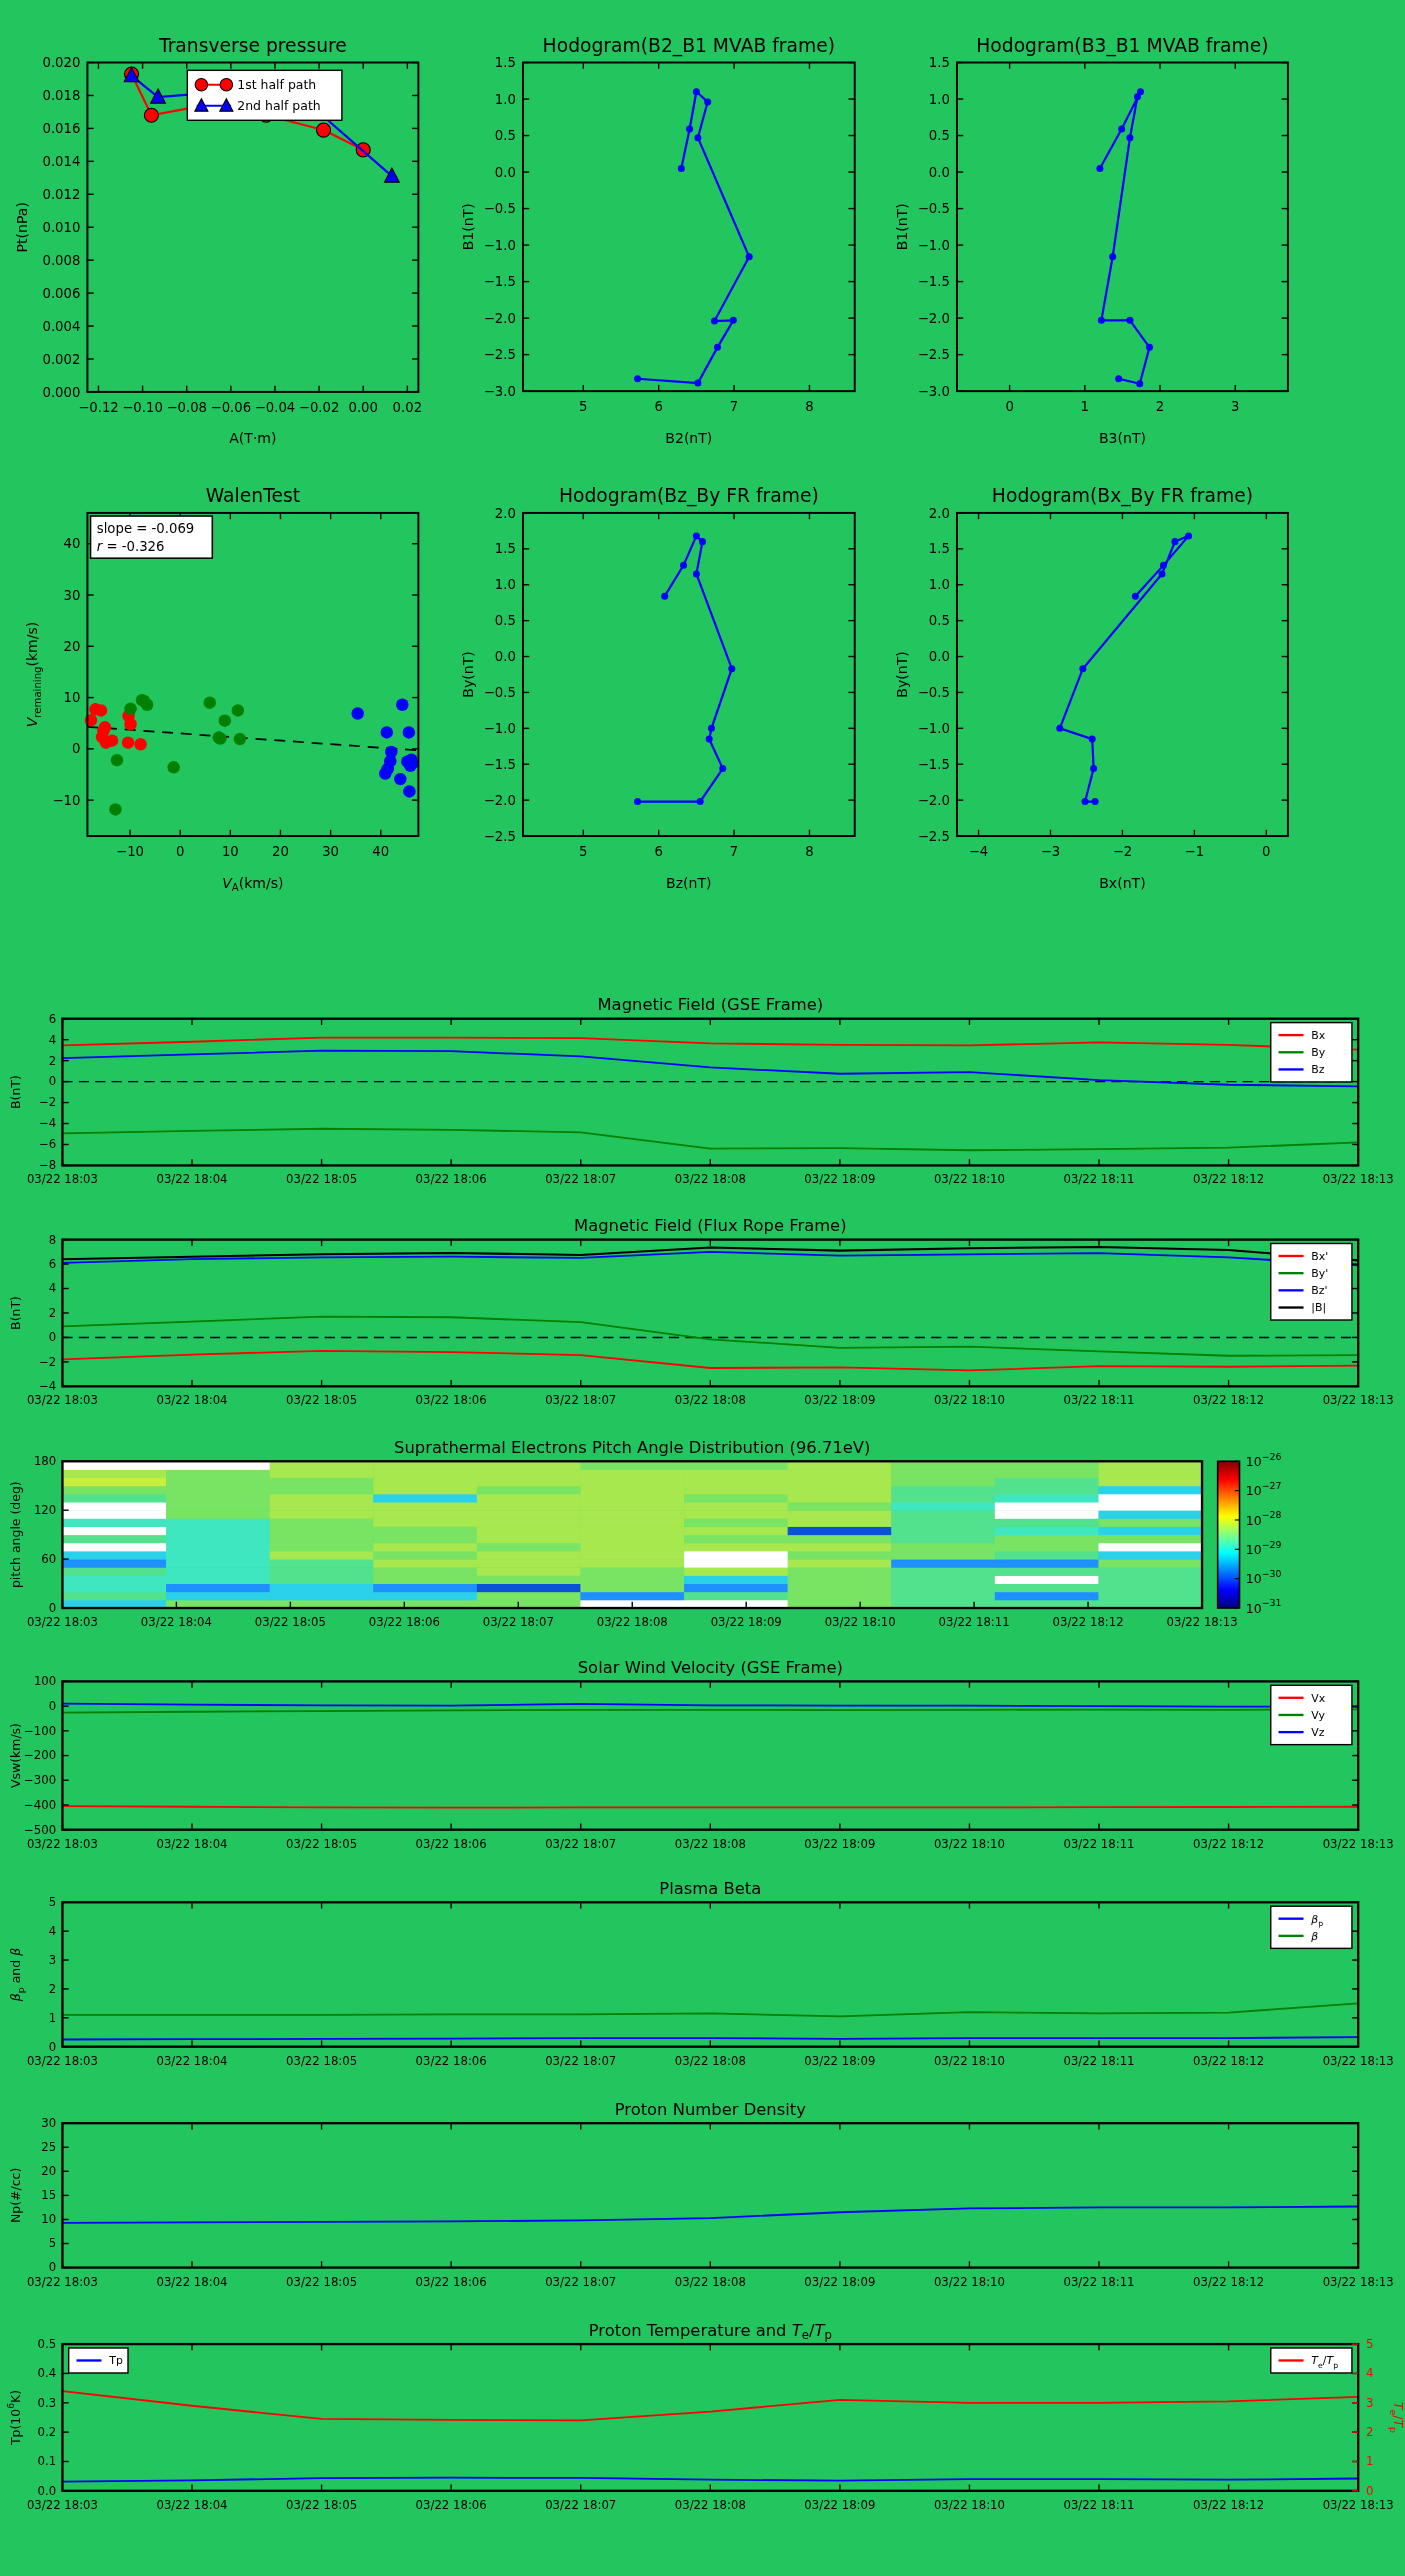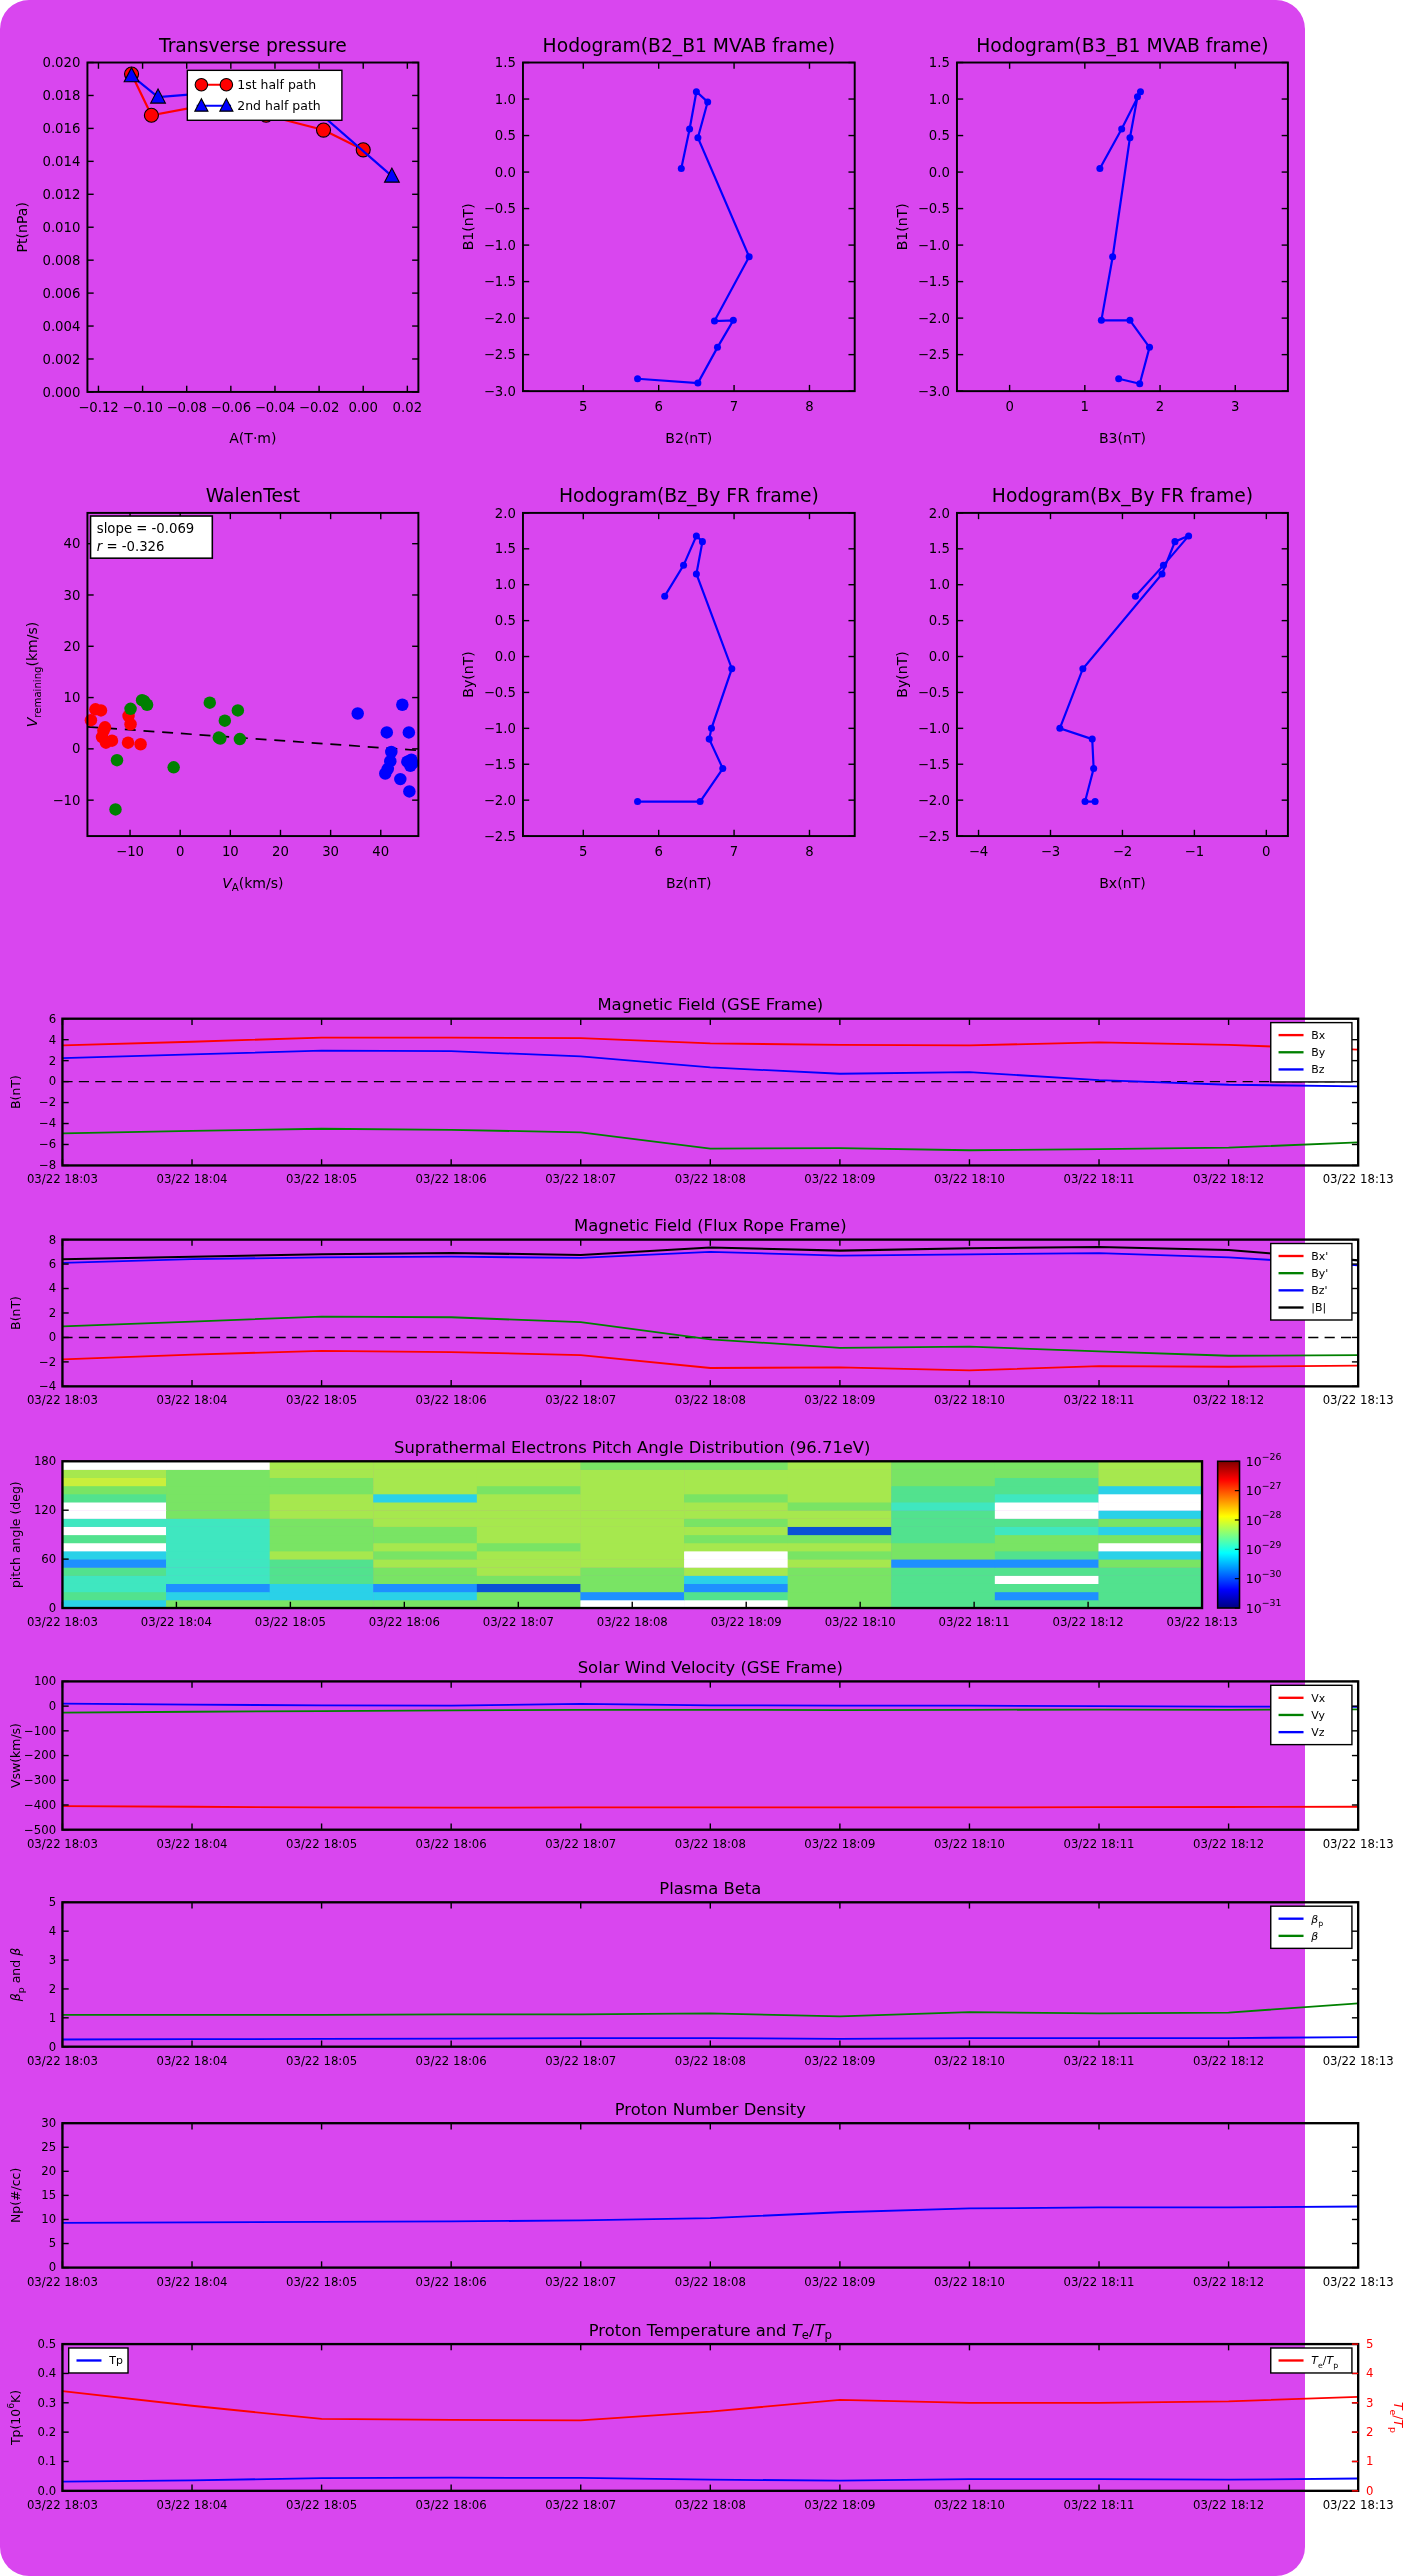--- a/index.html
+++ b/index.html
@@ -1,17 +1,17 @@
 <!DOCTYPE html>
 <html style="font-size:12.5px"><head>
 <meta charset="utf-8">
 <style>
   html,body{margin:0;padding:0;background:#ffffff;}
-  .page{position:relative;width:1305px;height:2576px;background:#d946ef;
-        font-family:"DejaVu Sans","Liberation Sans",sans-serif;border-radius:29px;}
+  .page{position:relative;width:1405px;height:2576px;background:#22c55e;
+        font-family:"DejaVu Sans","Liberation Sans",sans-serif;}
   svg text{font-family:"DejaVu Sans","Liberation Sans",sans-serif;}
 </style>
 </head>
 <body>
 
 <div class="page">
   <svg id="fig" width="1405" height="2576" viewBox="0 0 1800 3300">
       <g>
         <text x="324" y="66" font-size="24" fill="#000" text-anchor="middle"><tspan>Transverse pressure</tspan></text>
         <polyline points="168.5,94.8 194.0,147.5 261.8,134.9 341.0,147.5 414.5,166.5 465.3,191.8" fill="none" stroke="#ff0000" stroke-width="2.8"></polyline>

